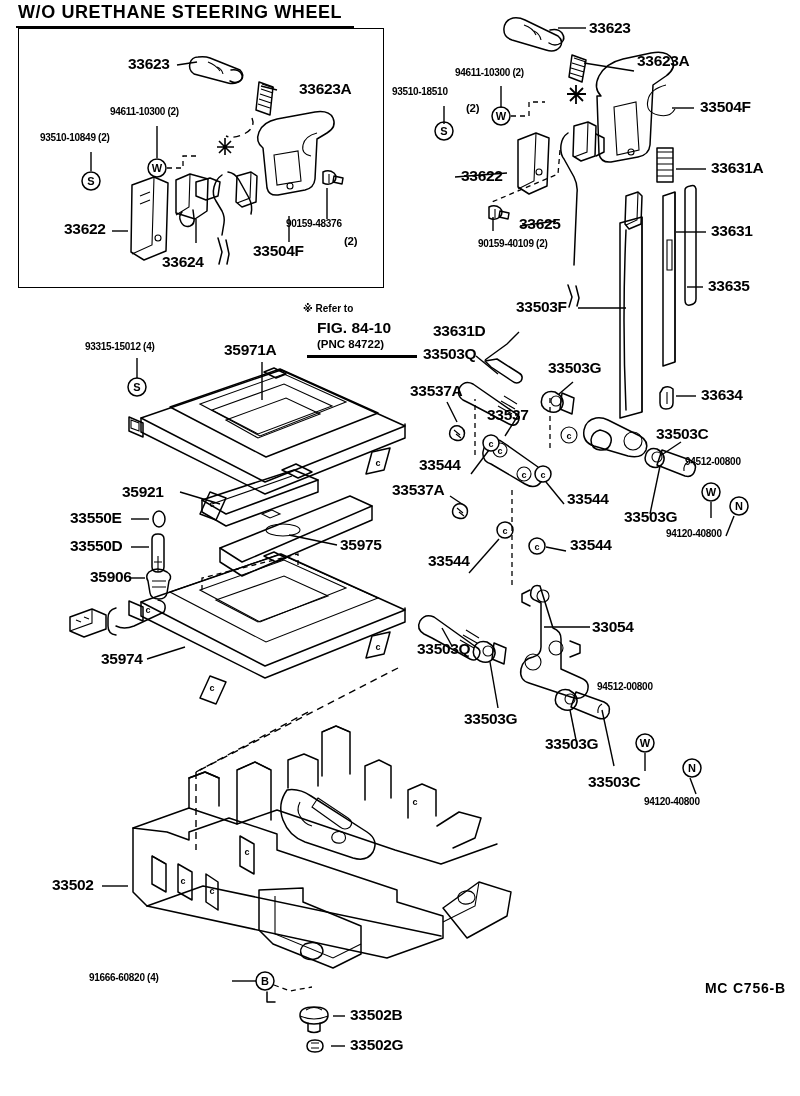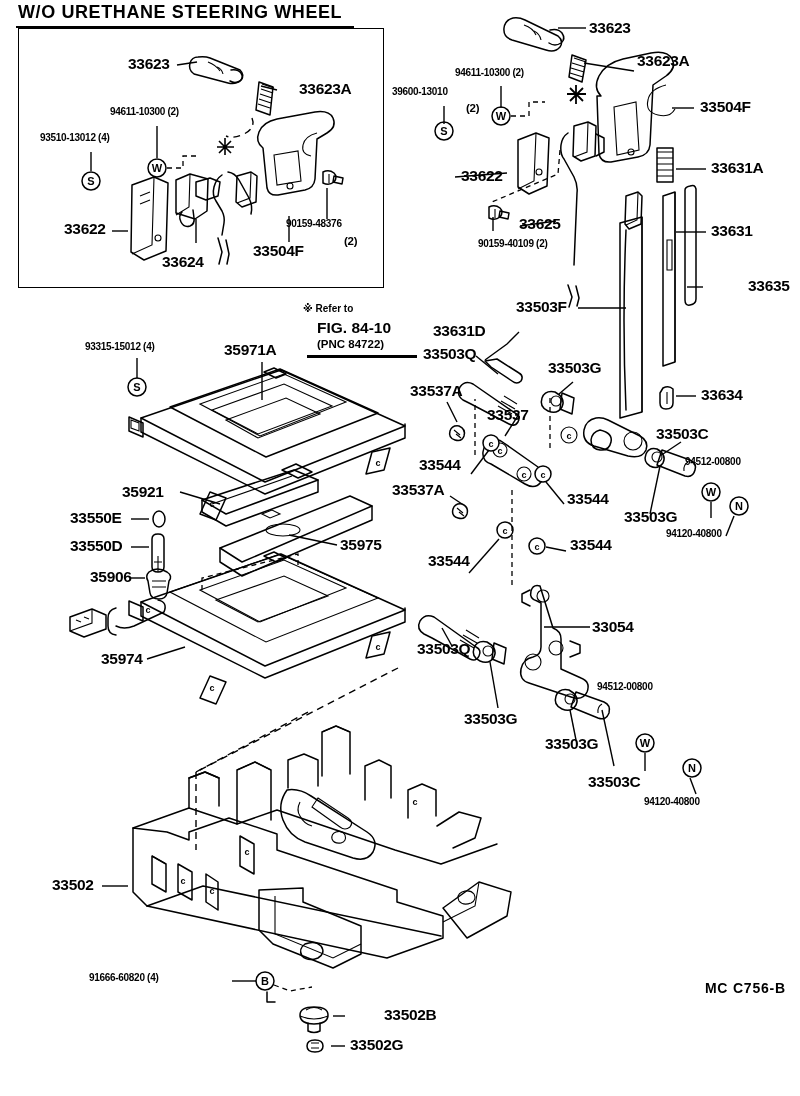--- a/index.html
+++ b/index.html
@@ -389,47 +389,47 @@
       <path class="lead" d="M102 886 l26 0"></path>
       <path class="lead" d="M232 981 l24 0"></path>
       <path class="lead" d="M345 1016 l-12 0"></path>
       <path class="lead" d="M345 1046 l-14 0"></path>
     </g>
   </svg>
 
   <div class="lbl s16" style="left:128px;top:55px;">33623</div>
   <div class="lbl s16" style="left:299px;top:80px;">33623A</div>
   <div class="lbl s14" style="left:110px;top:106px;">94611-10300 (2)</div>
-  <div class="lbl s14" style="left:40px;top:132px;">93510-13012 (4)</div>
+  <div class="lbl s14" style="left:40px;top:132px;">93510-10849 (2)</div>
   <div class="lbl s16" style="left:64px;top:220px;">33622</div>
   <div class="lbl s16" style="left:162px;top:253px;">33624</div>
   <div class="lbl s16" style="left:253px;top:242px;">33504F</div>
   <div class="lbl s13 s14" style="left:286px;top:218px;">90159-48376</div>
   <div class="lbl s12" style="left:344px;top:235px;">(2)</div>
 
   <div class="note s14" style="left:303px;top:304px;">
     <span>※</span>
     <span>Refer to</span>
   </div>
   <div class="note s16" style="left:317px;top:320px;">FIG. 84-10</div>
   <div class="note s12" style="left:317px;top:338px;">(PNC 84722)</div>
   <div class="note-rule" style="left:307px;top:355px;width:110px;"></div>
 
   <div class="lbl s16" style="left:589px;top:19px;">33623</div>
   <div class="lbl s16" style="left:637px;top:52px;">33623A</div>
   <div class="lbl s14" style="left:455px;top:67px;">94611-10300 (2)</div>
-  <div class="lbl s14" style="left:392px;top:86px;">39600-13010</div>
+  <div class="lbl s14" style="left:392px;top:86px;">93510-18510</div>
   <div class="lbl s12" style="left:466px;top:102px;">(2)</div>
   <div class="lbl s16" style="left:700px;top:98px;">33504F</div>
   <div class="lbl s16" style="left:461px;top:167px;">33622</div>
   <div class="lbl s16" style="left:519px;top:215px;">33625</div>
   <div class="lbl s14" style="left:478px;top:238px;">90159-40109 (2)</div>
   <div class="lbl s16" style="left:711px;top:159px;">33631A</div>
   <div class="lbl s16" style="left:711px;top:222px;">33631</div>
-  <div class="lbl s16" style="left:748px;top:277px;text-align:right;">33635</div>
+  <div class="lbl s16" style="left:708px;top:277px;text-align:right;">33635</div>
   <div class="lbl s16" style="left:701px;top:386px;">33634</div>
   <div class="lbl s16" style="left:516px;top:298px;">33503F</div>
   <div class="lbl s16" style="left:433px;top:322px;">33631D</div>
   <div class="lbl s16" style="left:423px;top:345px;">33503Q</div>
   <div class="lbl s16" style="left:548px;top:359px;">33503G</div>
   <div class="lbl s16" style="left:410px;top:382px;">33537A</div>
   <div class="lbl s16" style="left:487px;top:406px;">33537</div>
   <div class="lbl s16" style="left:419px;top:456px;">33544</div>
   <div class="lbl s16" style="left:392px;top:481px;">33537A</div>
   <div class="lbl s16" style="left:567px;top:490px;">33544</div>
@@ -450,18 +450,18 @@
   <div class="lbl s14" style="left:85px;top:341px;">93315-15012 (4)</div>
   <div class="lbl s16" style="left:224px;top:341px;">35971A</div>
   <div class="lbl s16" style="left:122px;top:483px;">35921</div>
   <div class="lbl s16" style="left:70px;top:509px;">33550E</div>
   <div class="lbl s16" style="left:70px;top:537px;">33550D</div>
   <div class="lbl s16" style="left:90px;top:568px;">35906</div>
   <div class="lbl s16" style="left:340px;top:536px;">35975</div>
   <div class="lbl s16" style="left:101px;top:650px;">35974</div>
   <div class="lbl s16" style="left:52px;top:876px;">33502</div>
   <div class="lbl s14" style="left:89px;top:972px;">91666-60820 (4)</div>
-  <div class="lbl s16" style="left:350px;top:1006px;margin-left:34px;">33502B</div>
+  <div class="lbl s16" style="left:350px;top:1006px;">33502B</div>
   <div class="lbl s16" style="left:350px;top:1036px;">33502G</div>
 
   <div class="footer">MC  C756-B</div>
 
 </div>
 
 </body></html>

